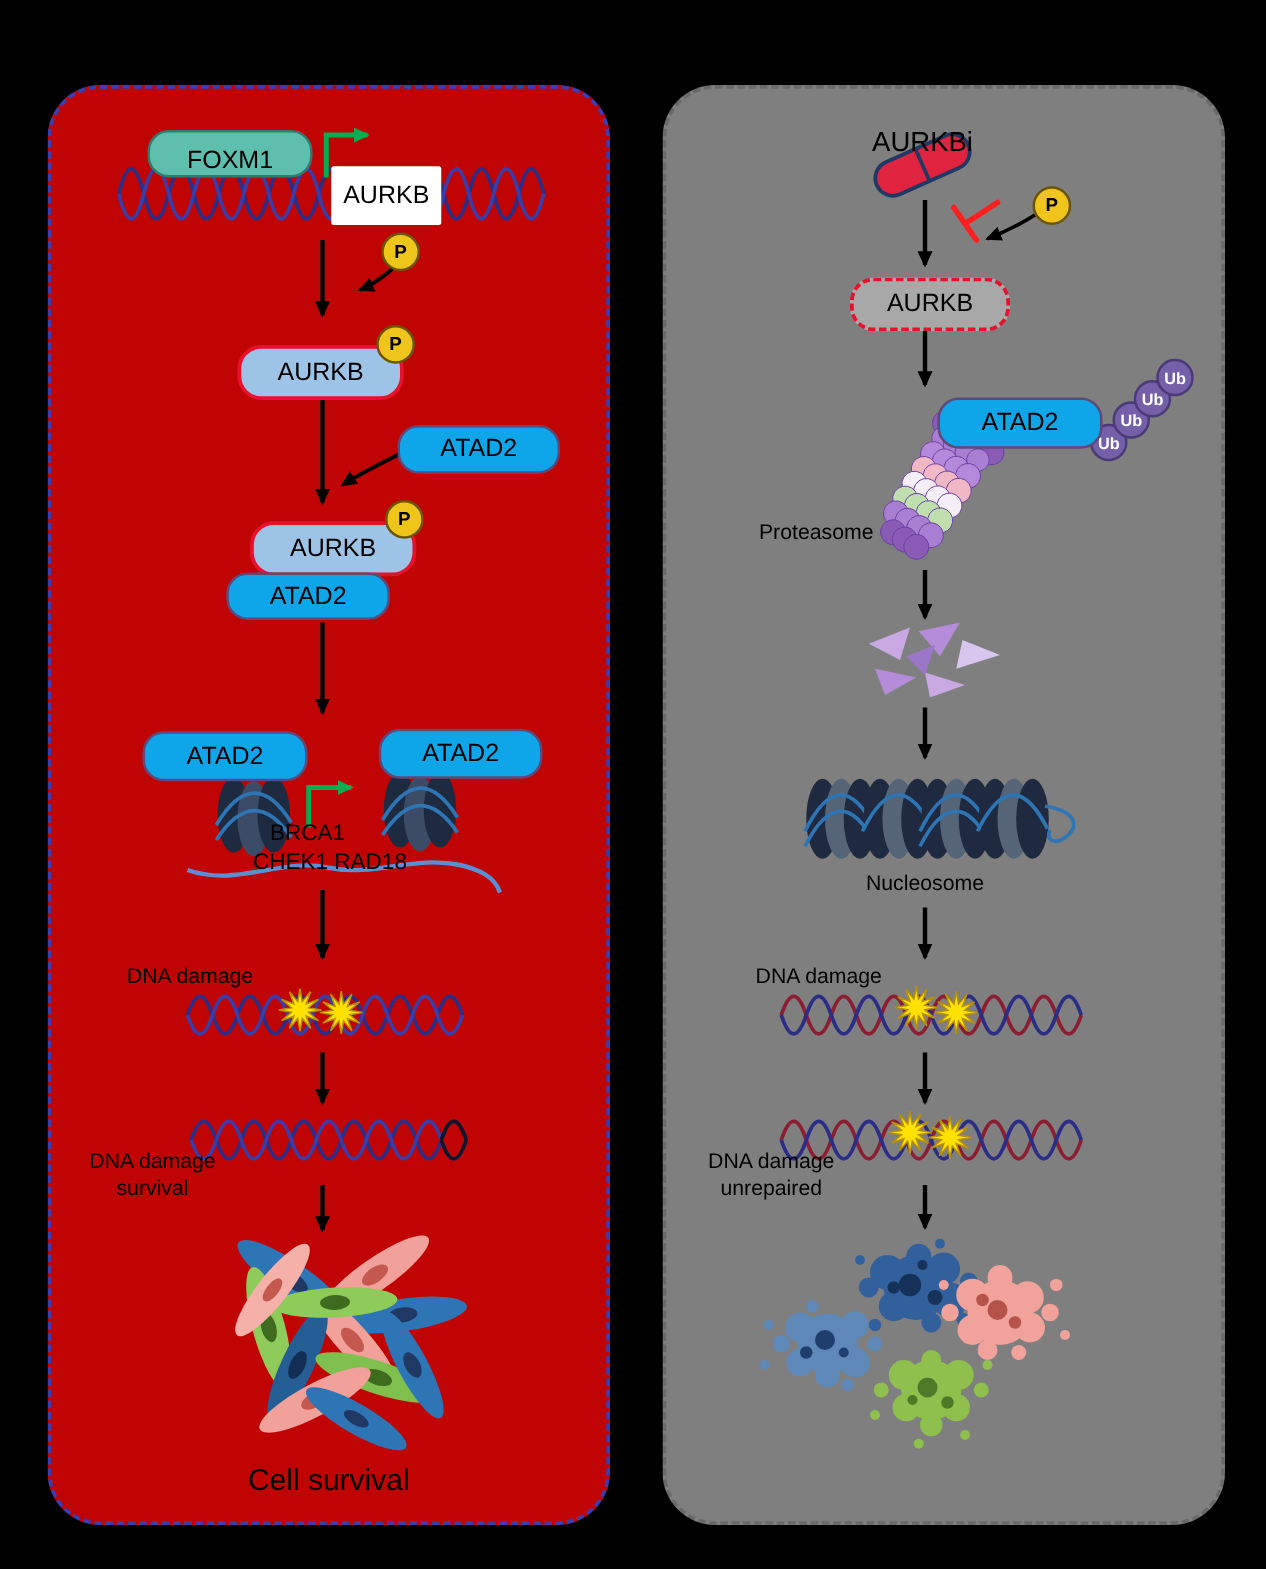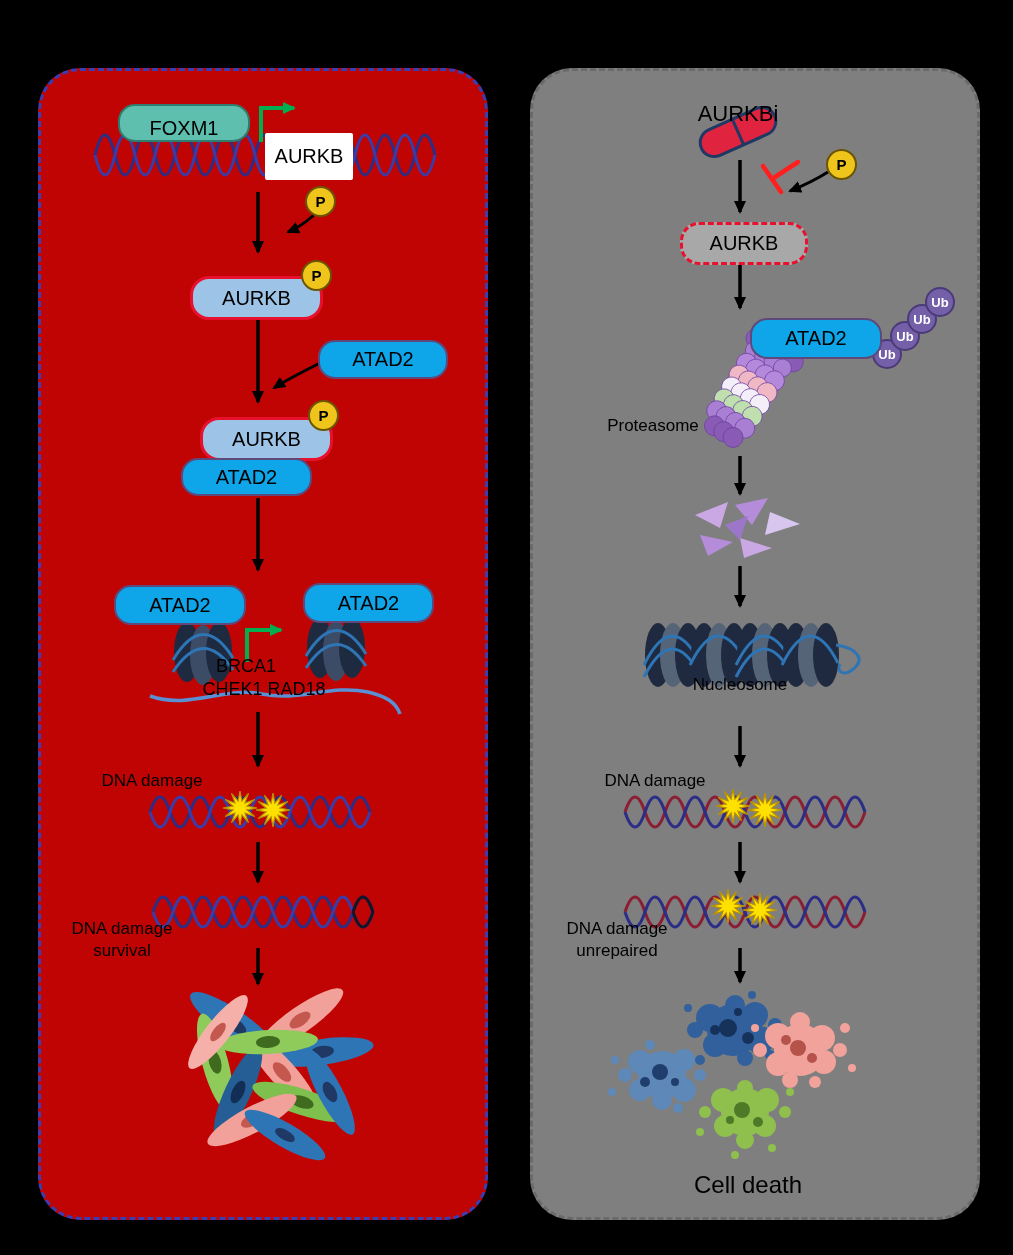--- a/index.html
+++ b/index.html
@@ -417,41 +417,41 @@
   <div class="lbl t18" style="left:186px;top:656px;width:120px;height:20px;">BRCA1</div>
   <div class="lbl t18" style="left:164px;top:679px;width:200px;height:20px;">CHEK1 RAD18</div>
 
   <div class="lbl t17" style="left:97px;top:772px;width:110px;height:18px;">DNA damage</div>
 
   <div class="twolines" style="left:56px;top:918px;width:132px;">
     <span>DNA damage</span>
     <span>survival</span>
   </div>
 
+  <div class="lbl t24" style="left:148px;top:1170px;width:230px;height:30px;">Cell survival</div>
 
   <div class="lbl t22" style="left:663px;top:102px;width:150px;height:24px;">AURKBi</div>
 
   <div class="pbadge" style="left:826px;top:149px;">
       <span>P</span>
     </div>
 
   <div class="pill pill-gray" style="left:680px;top:222px;width:122px;height:37px;border-radius:19px;">
       <span>AURKB</span>
     </div>
 
   <div class="pill pill-purple" style="left:750px;top:318px;width:128px;height:37px;">
       <span>ATAD2</span>
     </div>
 
   <div class="lbl t17" style="left:598px;top:417px;width:110px;height:18px;">Proteasome</div>
 
-  <div class="lbl t17" style="left:664px;top:676px;width:152px;height:18px;">Nucleosome</div>
+  <div class="lbl t17" style="left:664px;top:698px;width:152px;height:18px;">Nucleosome</div>
 
   <div class="lbl t17" style="left:600px;top:772px;width:110px;height:18px;">DNA damage</div>
 
   <div class="twolines" style="left:551px;top:918px;width:132px;">
     <span>DNA damage</span>
     <span>unrepaired</span>
   </div>
 
-  <div class="lbl t24" style="left:633px;top:1170px;width:230px;height:30px;">Cell death</div>
 
 </div>
 
 </body></html>

